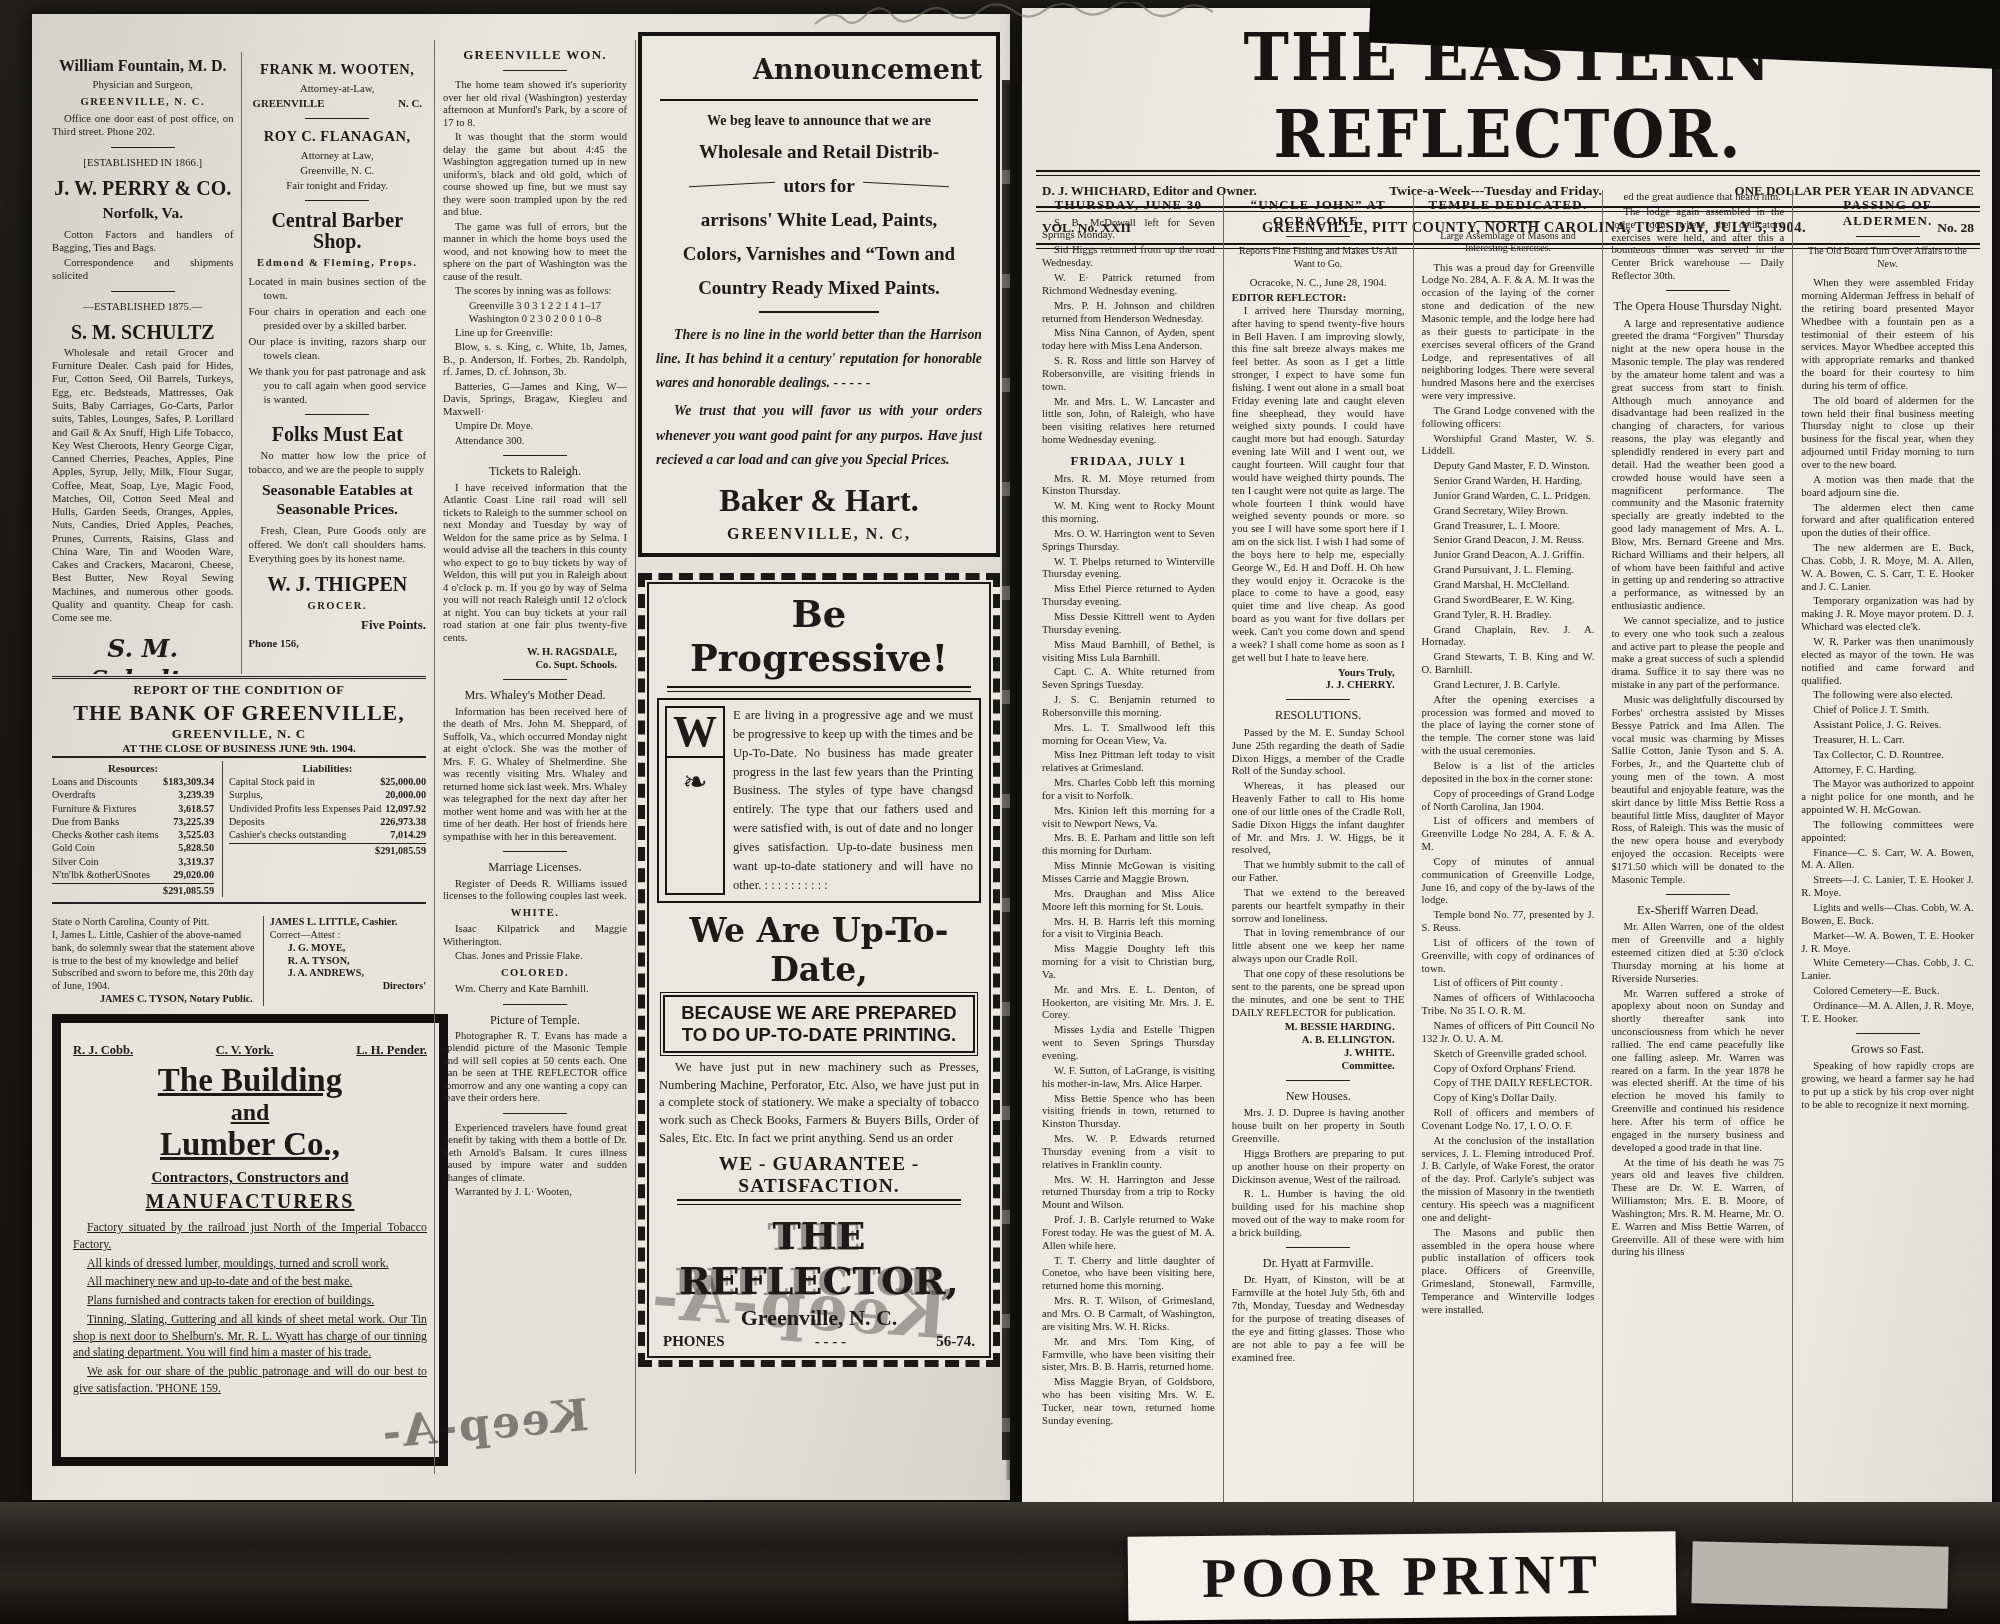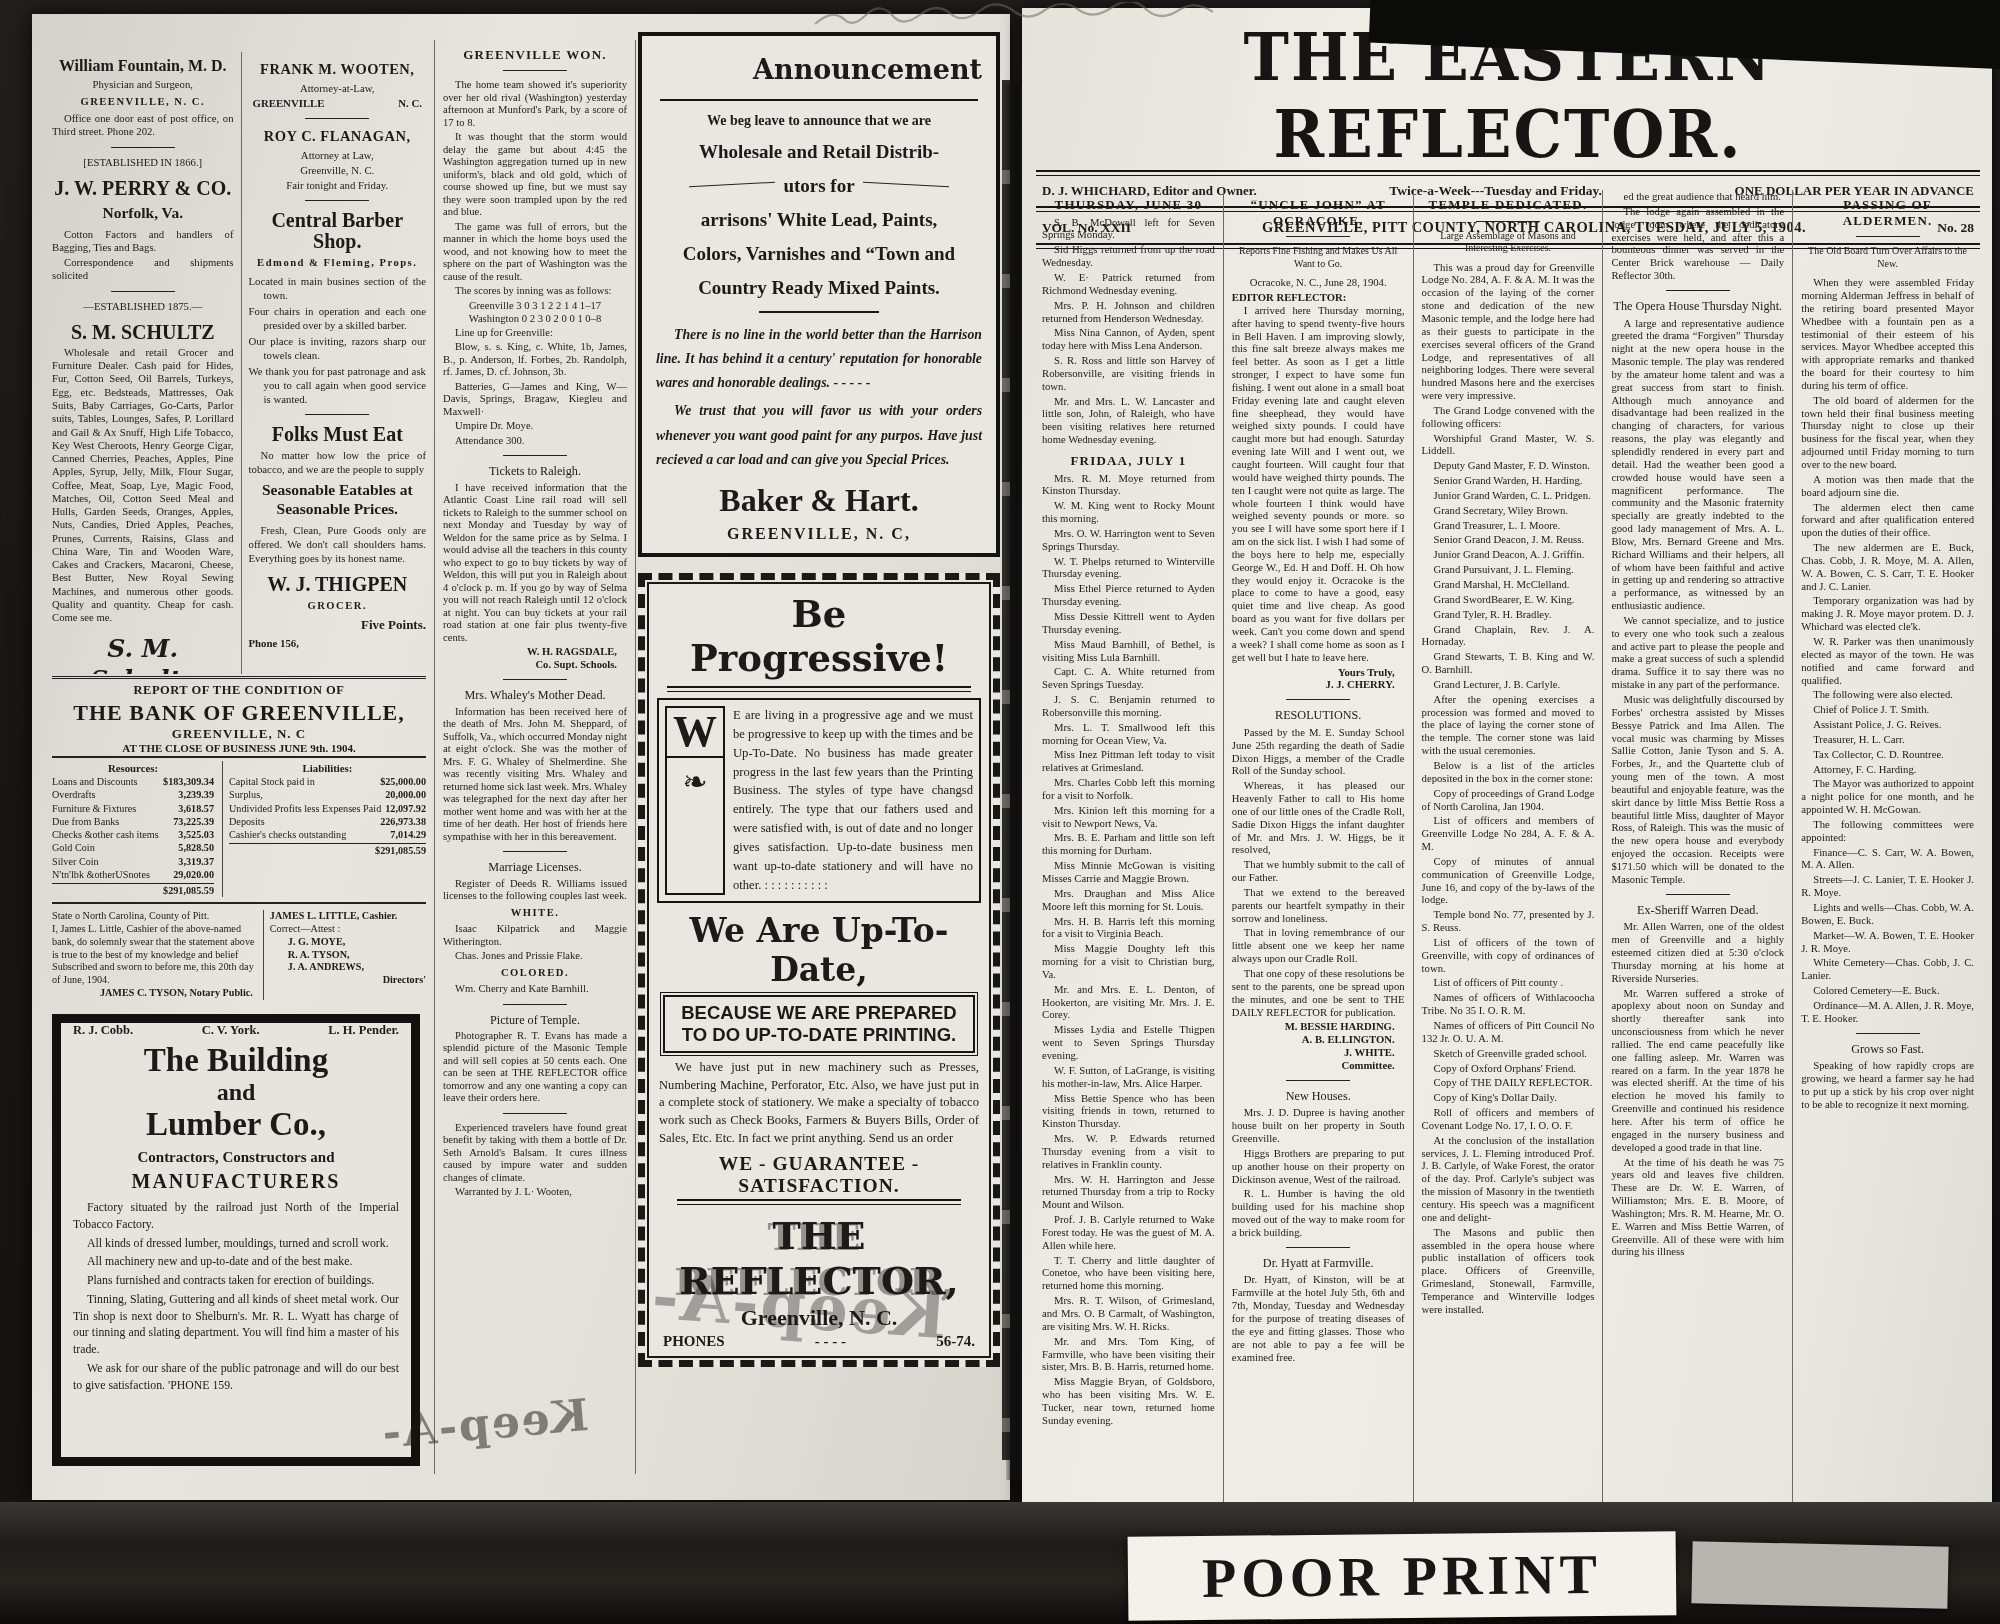--- a/index.html
+++ b/index.html
@@ -47,28 +47,28 @@
   .bank-sub{font-weight:bold;text-align:center;font-size:13px;letter-spacing:1px;}
   .bank-sub2{font-weight:bold;text-align:center;font-size:11px;border-bottom:2.5px solid #222;padding-bottom:2px;margin-bottom:3px;}
   .bank-cols{display:flex;gap:8px;font-size:10.2px;line-height:1.3;}
   .bcol{flex:1;}
   .bcol:last-child{border-left:1px solid #444;padding-left:6px;}
   .bhead{text-align:center;font-weight:bold;font-size:10.8px;}
   .brow{display:flex;justify-content:space-between;}
   .brow .bl{overflow:hidden;white-space:nowrap;}
   .brow .br{font-weight:bold;white-space:nowrap;padding-left:4px;}
   .brow.total{border-top:1px solid #222;margin-top:2px;font-weight:bold;}
-  .bank-oath{display:flex;font-size:10.2px;line-height:1.25;margin-top:5px;border-top:2px solid #222;padding-top:6px;}
+  .bank-oath{display:flex;font-size:10.2px;line-height:1.25;margin-top:5px;border-top:2px solid #222;padding-top:12px;}
   .oath-l{flex:1.35;}
   .oath-r{flex:1;border-left:1px solid #444;padding-left:6px;}
   .dir-line{margin:0 0 0 18px;font-weight:bold;}
   .dir-label{text-align:right;font-weight:bold;}
   
-  .lp-lumber{position:absolute;left:20px;top:1000px;width:368px;height:452px;border:9px solid #121110;
-    background:#e6e4dd;padding:0 12px;box-sizing:border-box;overflow:hidden;}
+  .lp-lumber{position:absolute;left:20px;top:1000px;width:396px;height:452px;border:9px solid #121110;
+    background:#e6e4dd;padding:20px 12px;box-sizing:border-box;overflow:hidden;text-decoration:underline;}
   .lum-names{display:flex;justify-content:space-between;font-weight:bold;font-size:12.5px;}
   .lum-t1{text-align:center;font-weight:bold;font-size:33px;margin-top:4px;}
   .lum-t2{text-align:center;font-weight:bold;font-size:24px;}
   .lum-t3{text-align:center;font-weight:bold;font-size:33px;}
   .lum-sub{text-align:center;font-weight:bold;font-size:15px;margin-top:6px;}
   .lum-sub2{text-align:center;font-weight:bold;font-size:20px;letter-spacing:2px;margin:4px 0 6px;}
   .lum-p{font-size:11.8px;line-height:1.42;text-align:justify;text-indent:14px;margin:0 0 2px;}
   
   .lp-col3{position:absolute;left:402px;top:26px;width:184px;height:1434px;
     border-left:1px solid #6d6a64;border-right:1px solid #6d6a64;padding:0 8px;

